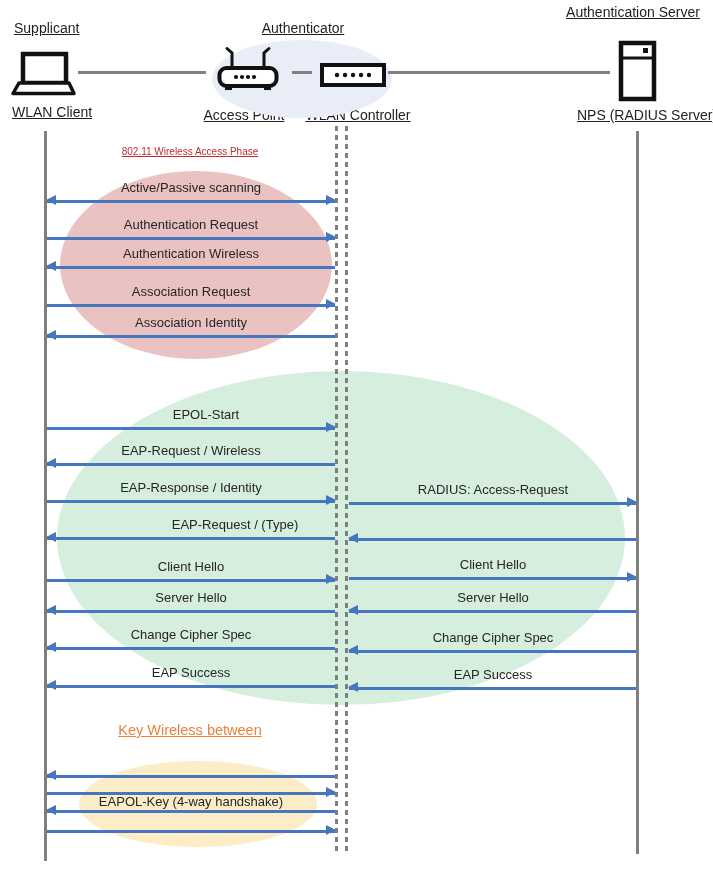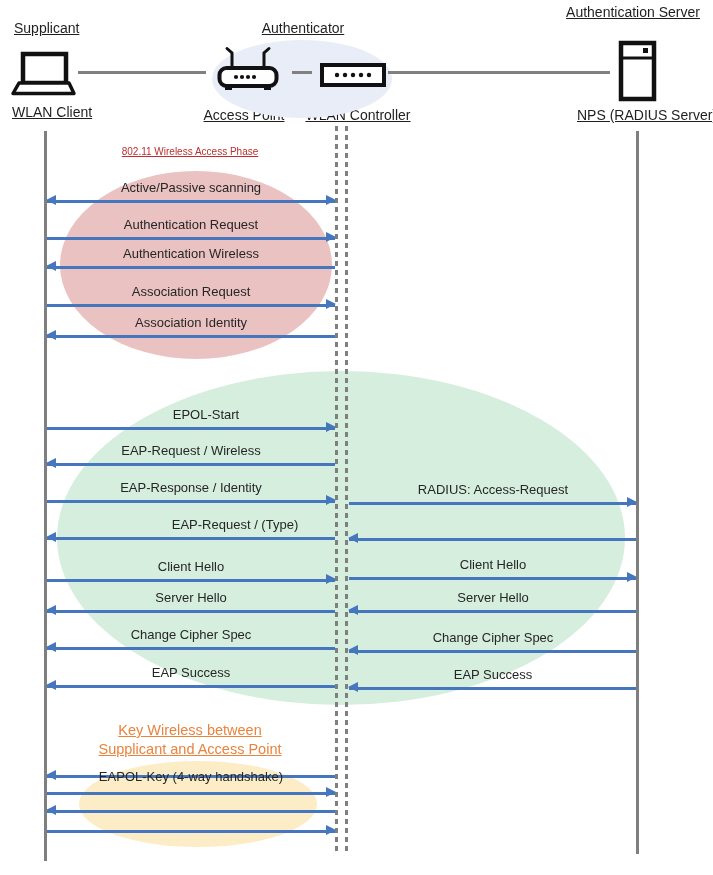--- a/index.html
+++ b/index.html
@@ -89,21 +89,20 @@
   <div class="txt device-label centered" style="left:358px; top:107px;">WLAN Controller</div>
   <div class="txt device-label centered" style="left:636px; top:107px;margin-left:11px;">NPS (RADIUS Server)</div>
 
   <div class="lifeline" style="left:44px; top:131px; height:730px;"></div>
   <div class="lifeline-dashed" style="left:335px; top:126px; height:725px;"></div>
   <div class="lifeline-dashed" style="left:345px; top:126px; height:725px;"></div>
   <div class="lifeline" style="left:636px; top:131px; height:723px;"></div>
 
   <div class="txt phase-title centered" style="left: 190px; top: 146px; color: rgb(190, 46, 46);">802.11 Wireless Access Phase</div>
   <div class="txt phase-title centered" style="left: 190px; top: 722px; font-size: 14.5px; color: rgb(233, 131, 61);">Key Wireless between</div>
-  <div class="txt phase-title centered" style="left: 190px; top: 741px; font-size: 14.5px; color: rgb(233, 131, 61);">Supplicant and Access Point</div>
 
   <div id="arrows-layer">
       <div class="msg" style="left: 47px; top: 201px; width: 288px;">
         <div class="msg-line"></div>
         <div class="head head-r"></div>
         <div class="head head-l"></div>
       </div>
       <div class="msg-label" style="left: 191px; top: 180px;">Active/Passive scanning</div>
       <div class="msg" style="left: 47px; top: 238px; width: 288px;">
         <div class="msg-line"></div>
@@ -199,20 +198,20 @@
         <div class="head head-l"></div>
       </div>
       <div class="msg" style="left: 47px; top: 793px; width: 288px;">
         <div class="msg-line"></div>
         <div class="head head-r"></div>
       </div>
       <div class="msg" style="left: 47px; top: 811px; width: 288px;">
         <div class="msg-line"></div>
         <div class="head head-l"></div>
       </div>
-      <div class="msg-label" style="left: 191px; top: 769px; text-align: right;">EAPOL-Key (4-way handshake)</div>
+      <div class="msg-label" style="left: 191px; top: 794px; text-align: right;">EAPOL-Key (4-way handshake)</div>
       <div class="msg" style="left: 47px; top: 831px; width: 288px;">
         <div class="msg-line"></div>
         <div class="head head-r"></div>
       </div>
     </div>
 
 </div>
 
 </body></html>

